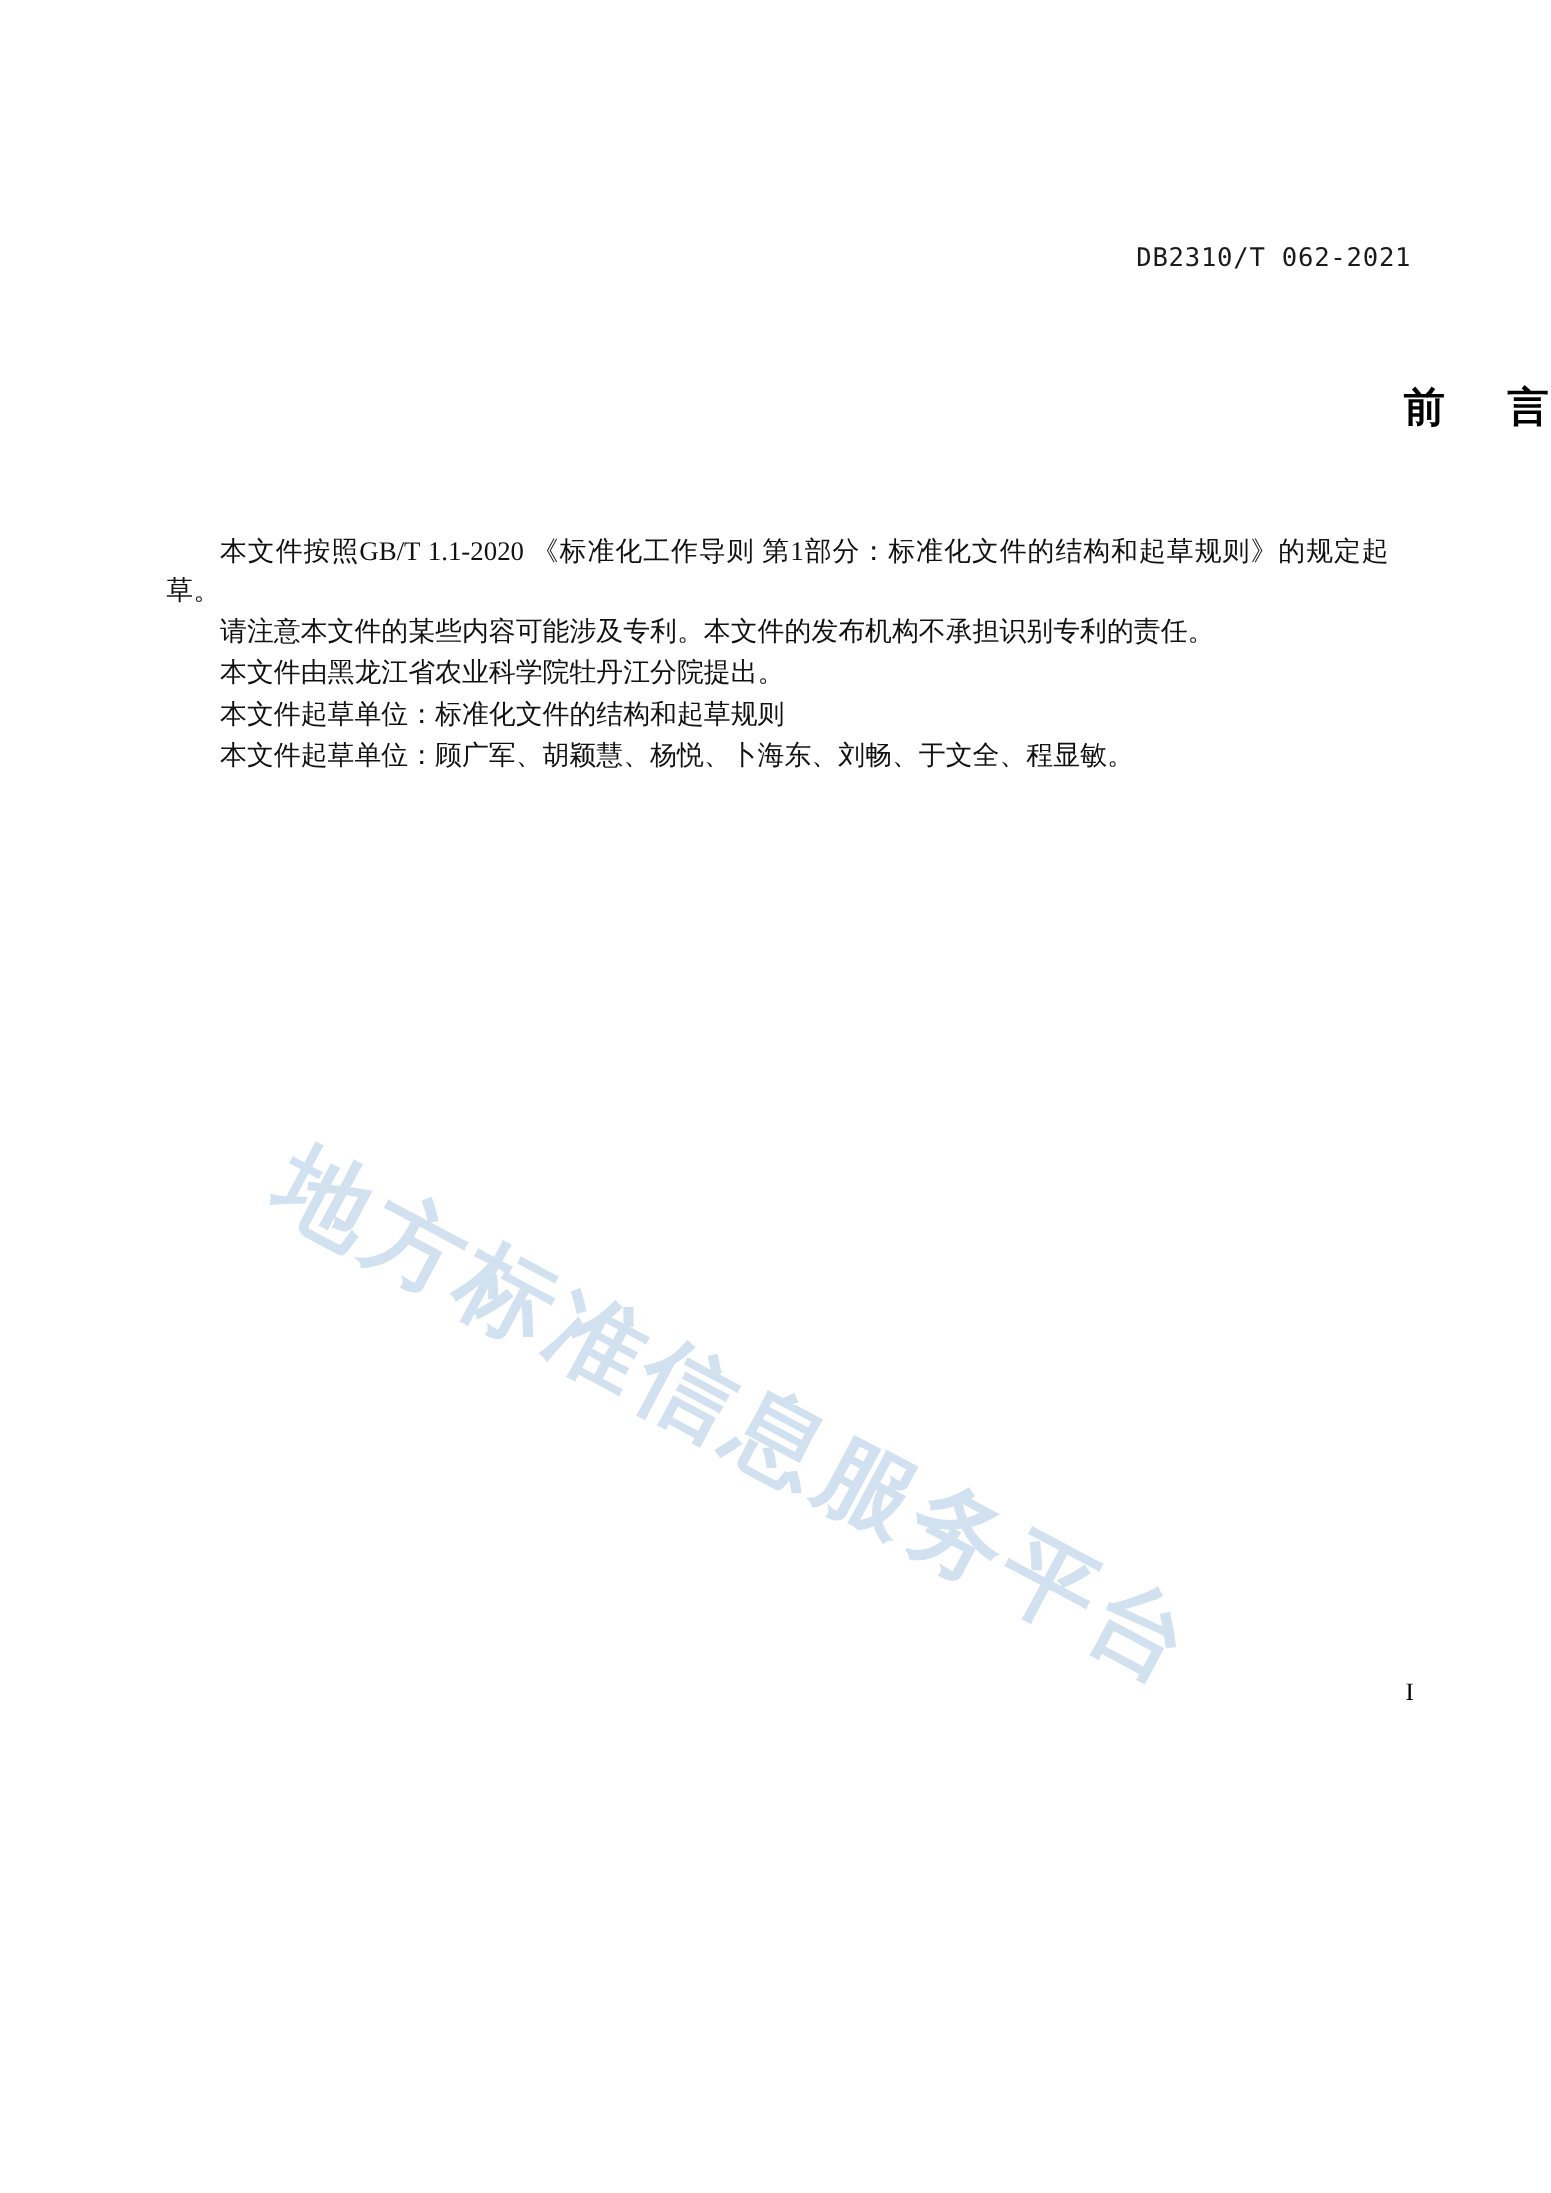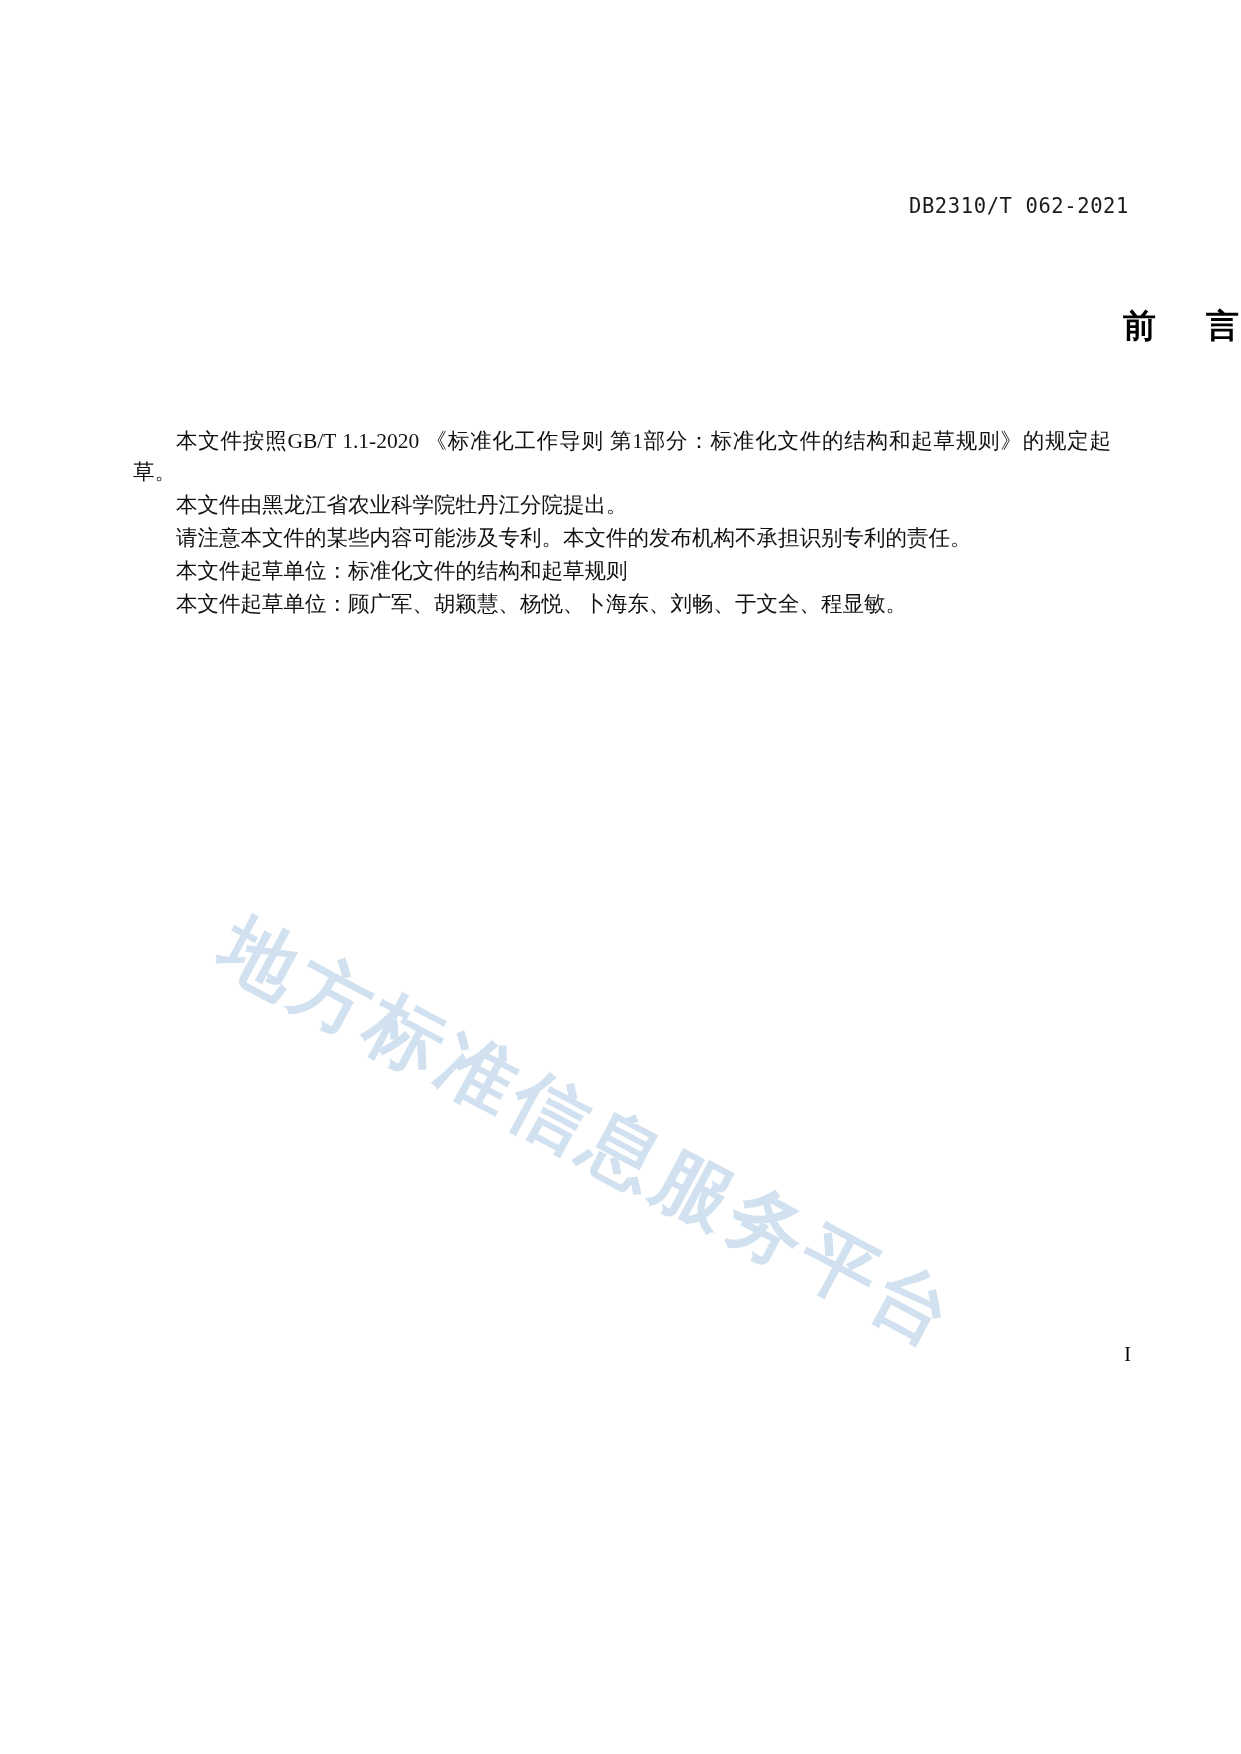--- a/index.html
+++ b/index.html
@@ -109,22 +109,22 @@
 <div class="page">
 
   <div class="header-code">DB2310/T 062-2021</div>
 
   <div class="doc-title">
     <span>前</span><span class="gap"></span><span>言</span>
   </div>
 
   <div class="body-block">
     <p class="para">本文件按照GB/T 1.1-2020 《标准化工作导则 第1部分：标准化文件的结构和起草规则》的规定起草。</p>
+    <p class="para">请注意本文件的某些内容可能涉及专利。本文件的发布机构不承担识别专利的责任。</p>
     <p class="para">本文件由黑龙江省农业科学院牡丹江分院提出。</p>
-    <p class="para">请注意本文件的某些内容可能涉及专利。本文件的发布机构不承担识别专利的责任。</p>
     <p class="para">本文件起草单位：标准化文件的结构和起草规则</p>
     <p class="para">本文件起草单位：顾广军、胡颖慧、杨悦、卜海东、刘畅、于文全、程显敏。</p>
   </div>
 
   <div class="watermark">
     <span>地方标准信息服务平台</span>
   </div>
 
   <div class="page-number">I</div>
 

